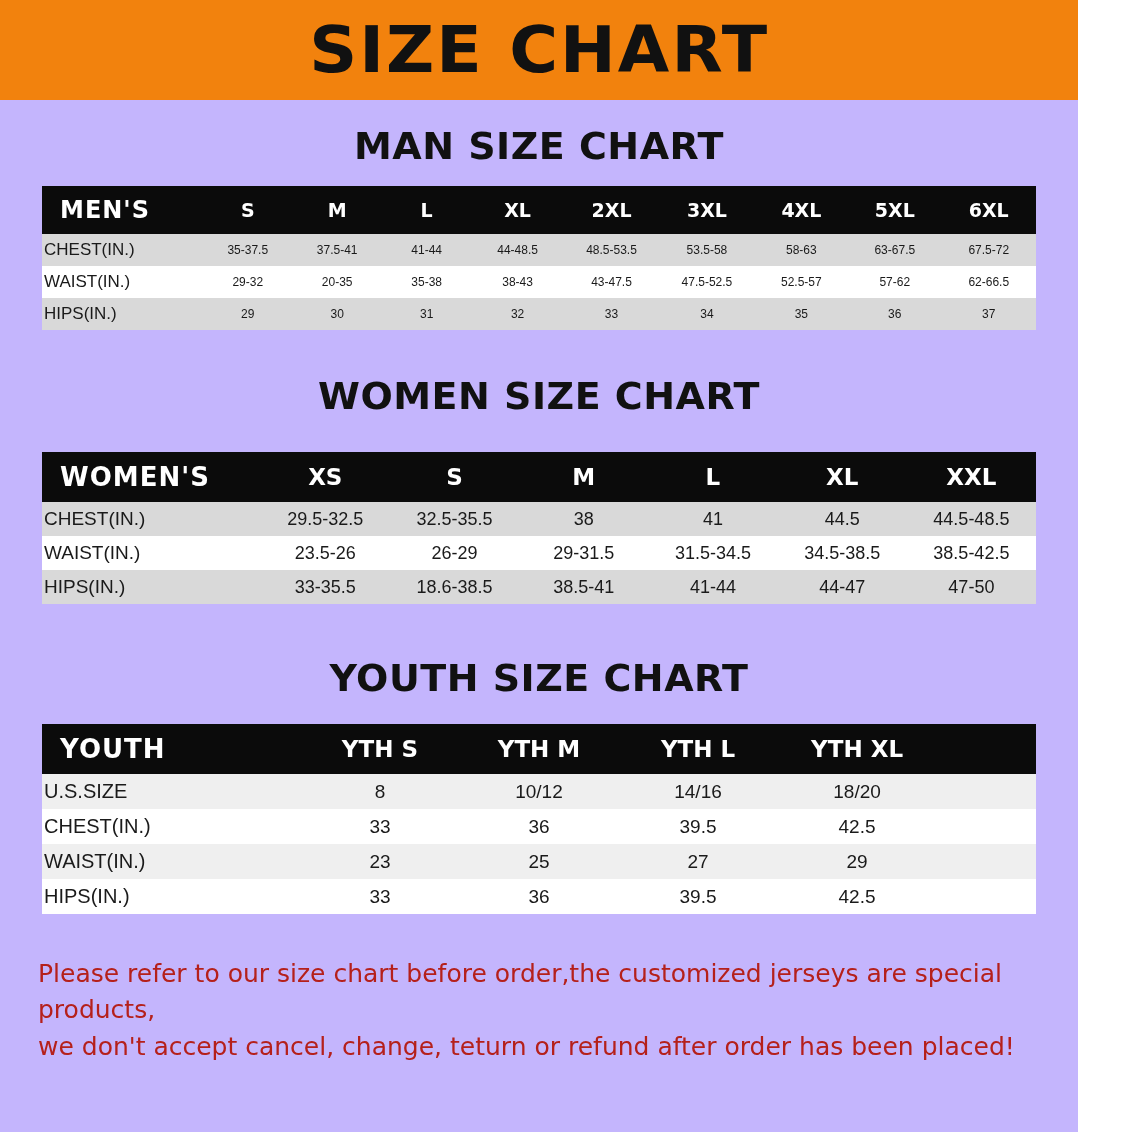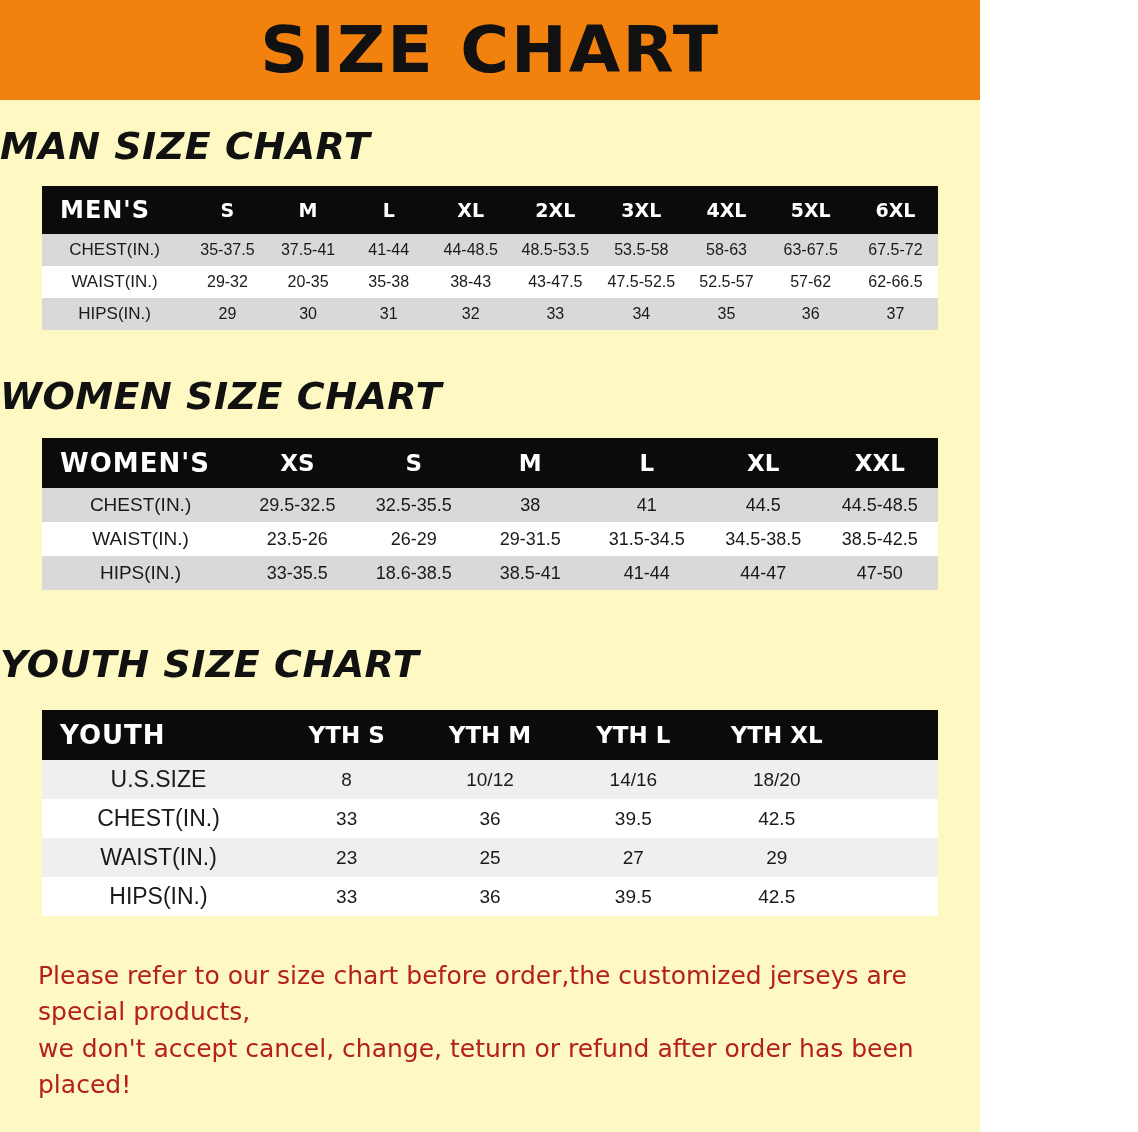--- a/index.html
+++ b/index.html
@@ -8,23 +8,23 @@
   }
   body {
     width: 1138px;
     height: 1132px;
     background: #ffffff;
     font-family: "Liberation Sans", sans-serif;
     overflow: hidden;
   }
   .page {
     position: relative;
-    width: 980px;
+    width: 1078px;
     height: 1132px;
-    background: #fef9c3;
+    background: #c4b5fd;
   }
 
   
   .banner {
     width: 100%;
     height: 100px;
     background: #f2820d;
     display: flex;
     align-items: center;
     justify-content: center;
@@ -34,30 +34,29 @@
     font-weight: 700;
     font-size: 64px;
     letter-spacing: 2px;
     color: #111111;
     line-height: 1;
     transform: scaleX(1.04);
   }
 
   
   .section-title {
-    text-align: left;
+    text-align: center;
     font-family: "DejaVu Sans", sans-serif;
     font-weight: 700;
     font-size: 38px;
     color: #111111;
     letter-spacing: 0.5px;
-    font-style: italic;
   }
   .section-title.man   { margin-top: 24px; margin-bottom: 18px; }
-  .section-title.women { margin-top: 44px; margin-bottom: 20px; }
+  .section-title.women { margin-top: 44px; margin-bottom: 34px; }
   .section-title.youth { margin-top: 52px; margin-bottom: 24px; }
 
   
   .table-wrap {
     margin: 0 42px;
   }
   table.size-table {
     width: 100%;
     border-collapse: collapse;
     table-layout: fixed;
@@ -75,43 +74,43 @@
     padding-left: 18px;
     letter-spacing: 1px;
   }
   table.size-table tbody td {
     text-align: center;
     color: #1a1a1a;
     font-family: "Liberation Sans", sans-serif;
     padding: 6px 2px;
   }
   table.size-table tbody td.rowlabel {
-    text-align: center;
+    text-align: left;
   }
   tr.shade-dark td { background: #d9d9d9; }
   tr.shade-light td { background: #efefef; }
   tr.shade-white td { background: #ffffff; }
 
   
   .men-table thead th { font-size: 19px; }
   .men-table thead th.rowlabel { font-size: 24px; }
-  .men-table tbody td { font-size: 16px; }
+  .men-table tbody td { font-size: 12px; }
   .men-table tbody td.rowlabel { font-size: 17px; }
 
   
   .women-table thead th { font-size: 23px; }
   .women-table thead th.rowlabel { font-size: 26px; }
   .women-table tbody td { font-size: 18px; padding: 10px 2px; }
   .women-table tbody td.rowlabel { font-size: 19px; }
 
   
   .youth-table thead th { font-size: 23px; padding: 14px 2px; }
   .youth-table thead th.rowlabel { font-size: 26px; }
   .youth-table tbody td { font-size: 19px; padding: 13px 2px; }
-  .youth-table tbody td.rowlabel { font-size: 23px; }
+  .youth-table tbody td.rowlabel { font-size: 20px; }
 
   
   .note {
     margin: 42px 38px 0 38px;
     color: #b5201b;
     font-family: "DejaVu Sans", sans-serif;
     font-size: 25px;
     line-height: 1.45;
     text-align: left;
   }

